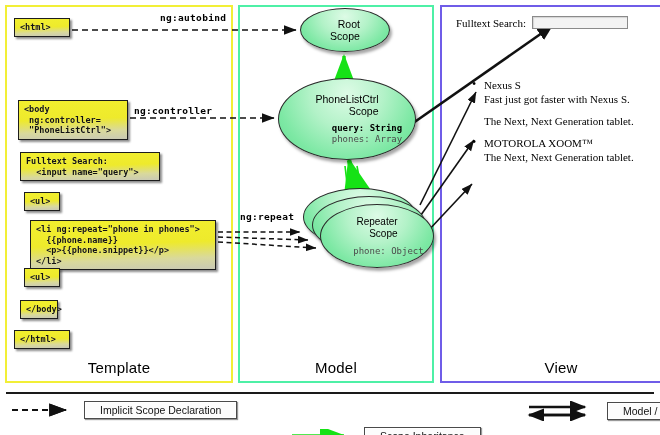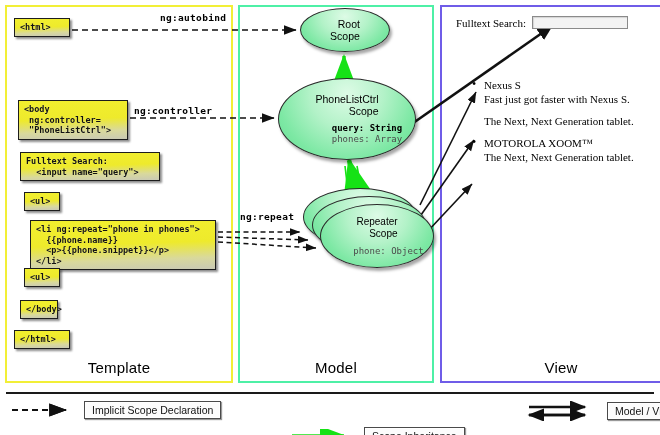--- a/index.html
+++ b/index.html
@@ -91,21 +91,21 @@
   #lbl-controller{left:134px;top:105px;}
   #lbl-repeat    {left:240px;top:211px;}
 
   
   #legend{position:absolute;left:0;top:392px;width:660px;height:43px;background:#ffffff;}
   #legend-rule{position:absolute;left:6px;top:0px;width:648px;height:2px;background:#1a1a1a;}
   .lg-item{position:absolute;top:9px;display:flex;align-items:center;}
   .lg-box{
     border:1px solid #4a4a4a;background:#fcfcfc;
     box-shadow:1px 1px 1px rgba(0,0,0,.4), inset 0 0 0 1px #ffffff;
-    padding:2px 7px;font-size:10.5px;color:#111;
+    padding:2px 15px;font-size:10.5px;color:#111;
     font-family:"Liberation Sans",sans-serif;white-space:nowrap;
   }
   #lg-implicit{left:10px;}
   #lg-inherit {left:290px;margin-top:26px;}
   #lg-binding {left:527px;}
   .lg-gap{width:8px;}
 
   svg.ov{position:absolute;left:0;top:0;width:660px;height:435px;pointer-events:none;}
 </style>
 </head>

